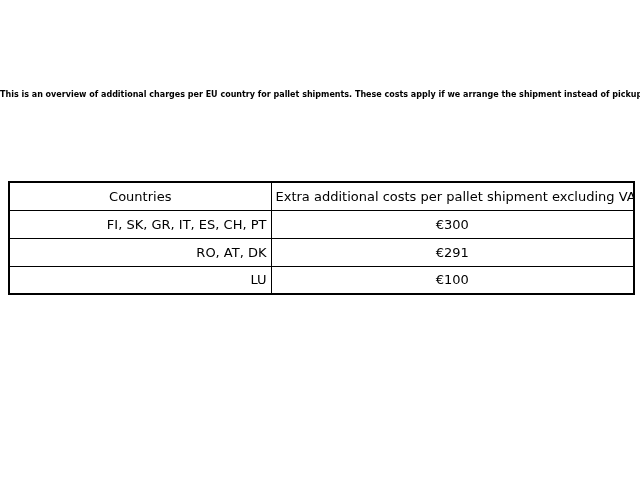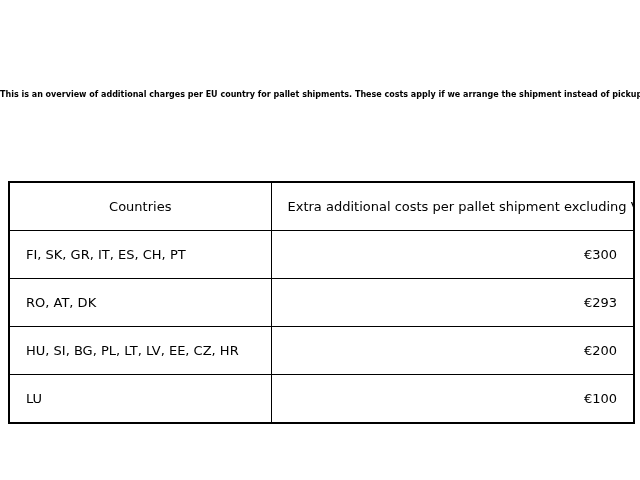--- a/index.html
+++ b/index.html
@@ -37,36 +37,36 @@
     font-size: 13px;
     color: #000000;
   }
   table.cost-table col.col-countries { width: 262px; }
   table.cost-table col.col-costs     { width: 363px; }
   table.cost-table th,
   table.cost-table td {
     border: 1.5px solid #000000;
     height: 28px;
     box-sizing: border-box;
-    padding: 16px;
+    padding: 4px;
     vertical-align: middle;
     font-weight: normal;
     overflow: hidden;
     white-space: nowrap;
   }
   table.cost-table { border: 2px solid #000000; }
   th.header-cell {
     text-align: center;
   }
   td.countries-cell {
-    text-align: left;
+    text-align: right;
     padding-left: 27px;
   }
   td.cost-cell {
-    text-align: right;
+    text-align: center;
     padding-left: 35px;
   }
 </style>
 </head>
 <body>
 
 <div class="caption">This is an overview of additional charges per EU country for pallet shipments. These costs apply if we arrange the shipment instead of pickup.</div>
 
 <table class="cost-table">
   <colgroup>
@@ -79,24 +79,20 @@
       <th class="header-cell">Extra additional costs per pallet shipment excluding VAT</th>
     </tr>
   </thead>
   <tbody>
       <tr>
         <td class="countries-cell">FI, SK, GR, IT, ES, CH, PT</td>
         <td class="cost-cell">€300</td>
       </tr>
       <tr>
         <td class="countries-cell">RO, AT, DK</td>
-        <td class="cost-cell">€293</td>
-      </tr>
-      <tr>
-        <td class="countries-cell">HU, SI, BG, PL, LT, LV, EE, CZ, HR</td>
-        <td class="cost-cell">€200</td>
+        <td class="cost-cell">€291</td>
       </tr>
       <tr>
         <td class="countries-cell">LU</td>
         <td class="cost-cell">€100</td>
       </tr>
     </tbody>
 </table>
 
 </body></html>

